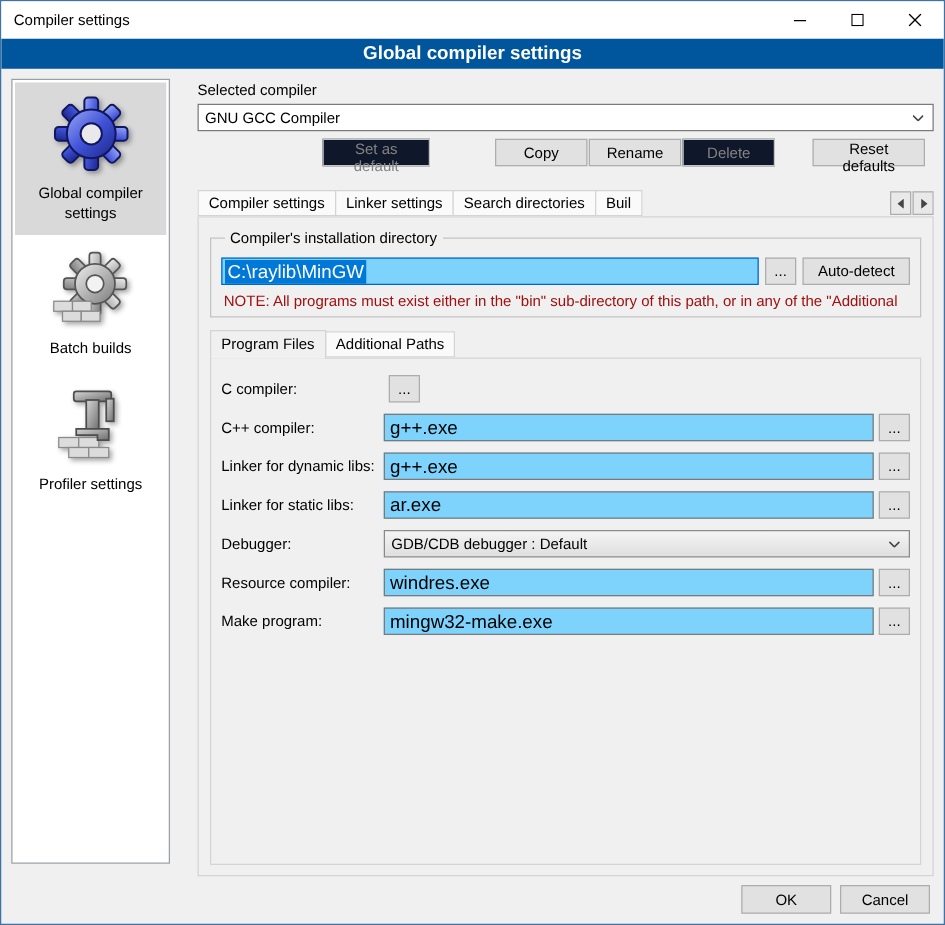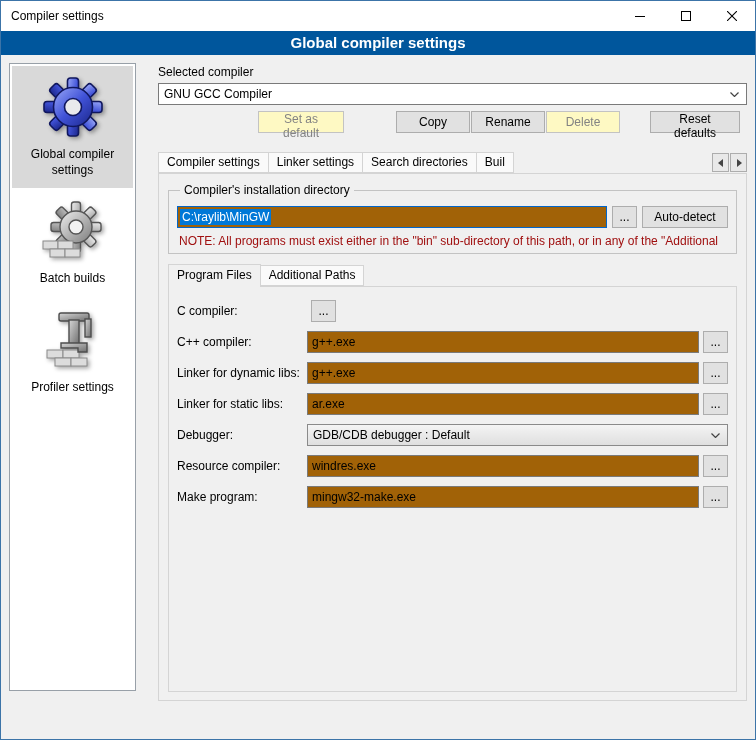--- a/index.html
+++ b/index.html
@@ -27,40 +27,40 @@
 
   .main { flex:1; margin-left:10px; padding-left:12px; display:flex; flex-direction:column; }
   .sel-label { margin:2px 0 4px 0; }
 
   
   .combo { height:22px; border:1px solid #7a7a7a; background:#fff; display:flex; align-items:center; justify-content:space-between; padding:0 7px 0 5px; cursor:default; }
   .combo.gray { background:linear-gradient(#f4f4f4,#dfdfdf); border-color:#8a8a8a; }
 
   
   .btn { height:22px; background:#e1e1e1; border:1px solid #adadad; font-family:inherit; font-size:12px; padding:0 6px; cursor:default; }
-  .btn:disabled { background:#fef9c3; border-color:#c3c3c3; color:#838383; }
+  .btn:disabled { background:#0f172a; border-color:#c3c3c3; color:#838383; }
   .btn-row { display:flex; margin-top:6px; }
   .b-setdef { width:86px; margin-left:100px; margin-right:52px; }
   .b-copy, .b-rename, .b-delete { width:74px; margin-right:1px; }
   .b-reset { width:90px; margin-left:29px; }
 
   
   .tabs { display:flex; align-items:flex-end; height:23px; margin-top:18px; margin-bottom:-1px; overflow:hidden; position:relative; z-index:2; }
   .tab { white-space:nowrap; height:21px; line-height:19px; padding:0 8px; margin-bottom:1px; border:1px solid #d4d4d4; background:#fafafa; margin-right:-1px; cursor:default; }
   .tab.active { height:23px; line-height:21px; margin-bottom:0; background:#f0f0f0; border-bottom:none; position:relative; z-index:3; }
   .tab-arrows { position:absolute; right:0; bottom:2px; display:flex; background:#f0f0f0; padding-left:2px; z-index:4; }
   .tab-arrow { width:17px; height:19px; border:1px solid #adadad; background:#e9e9e9; display:flex; align-items:center; justify-content:center; margin-left:1px; }
 
   .panel { border:1px solid #d4d4d4; background:#f0f0f0; flex:1; padding:9px 9px 8px; display:flex; flex-direction:column; position:relative; z-index:1; }
 
   
   .group { border:1px solid #c3c3c3; padding:9px 8px 3px; margin-bottom:10px; }
   .group legend { padding:0 4px; margin-left:3px; }
   .dir-row { display:flex; gap:5px; }
-  .textbox { height:22px; border:1px solid #7a7a7a; background:#a16207; padding:2px 4px; font-family:inherit; font-size:12px; color:#000; }
+  .textbox { height:22px; border:1px solid #7a7a7a; background:#7dd3fc; padding:2px 4px; font-family:inherit; font-size:15px; color:#000; }
   .dir-input { flex:1; border-color:#0066cc; display:flex; align-items:center; padding:0 2px; }
   .selected-text { background:#0078d7; color:#fff; padding:1px 2px; }
   .b-browse { width:25px; }
   .b-autodetect { width:86px; }
   .note { margin:6px 2px 2px; color:#a01010; white-space:nowrap; overflow:hidden; }
 
   
   .subtabs { display:flex; align-items:flex-end; height:23px; margin-bottom:-1px; position:relative; z-index:2; }
   .subpanel { border:1px solid #d4d4d4; flex:1; padding:13px 8px 8px; position:relative; z-index:1; }
 
@@ -280,14 +280,18 @@
             <span class="flabel">Make program:</span>
             <input class="textbox fctl" value="mingw32-make.exe" style="">
             <button class="btn b-browse">...</button>
           </div>
 
         </div>
       </div>
     </div>
   </div>
 
+  <div class="footer">
+    <button class="btn">OK</button>
+    <button class="btn">Cancel</button>
+  </div>
 
 </div>
 
 </body></html>

